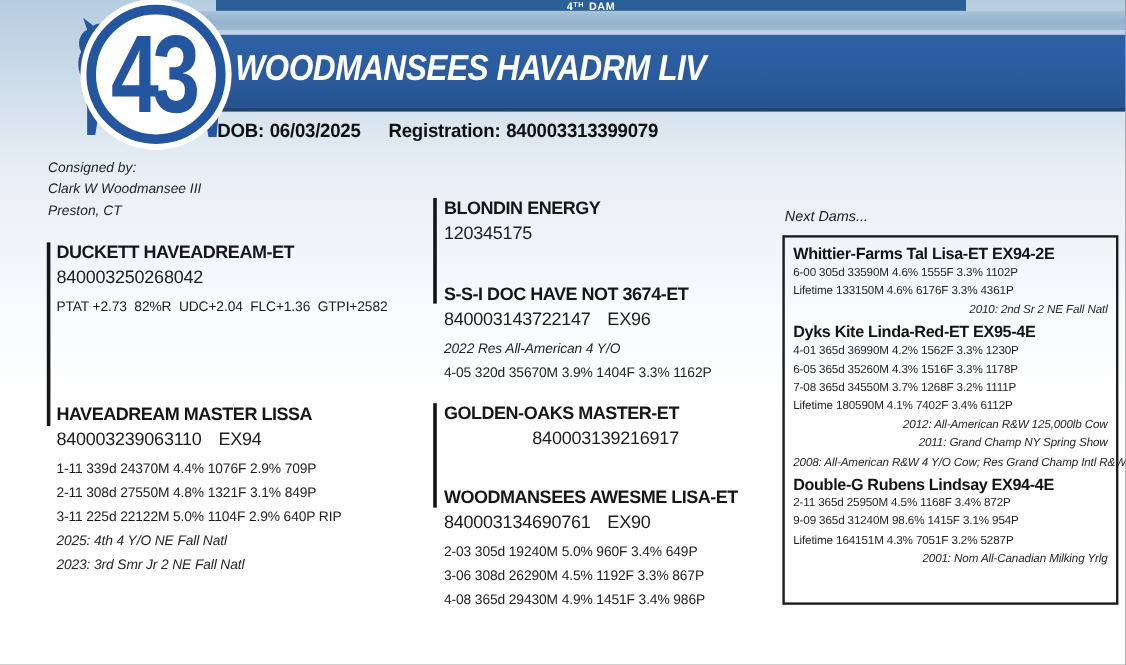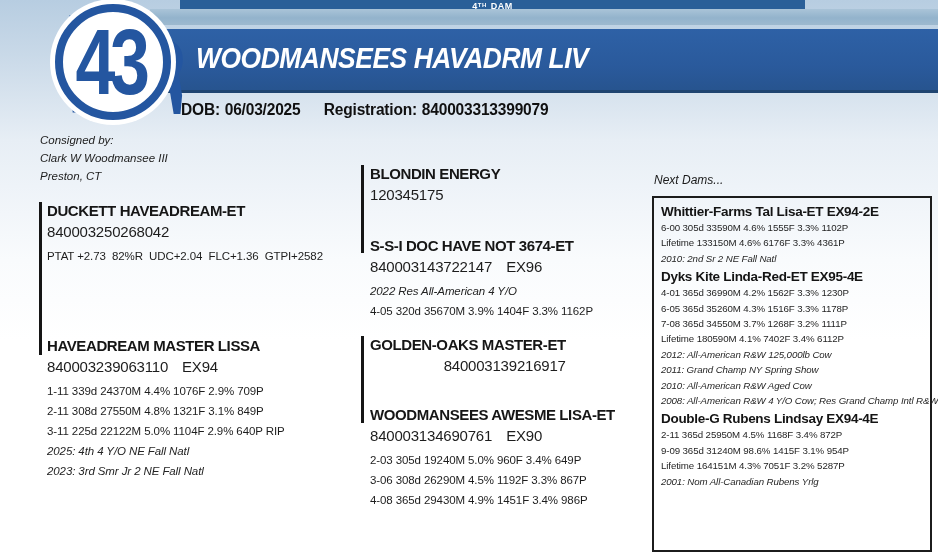--- a/index.html
+++ b/index.html
@@ -30,21 +30,21 @@
     background:#1f4470; z-index:1;
   }
   .title{
     position:absolute; left:196px; top:41px; margin:0; z-index:2;
     color:#fff; font-size:30px; font-weight:bold; font-style:italic;
     letter-spacing:-.5px; white-space:nowrap;
     transform:scaleX(.88); transform-origin:left center;
   }
   .cow{position:absolute; left:44px; top:8px; z-index:2;}
   .badge{
-    position:absolute; left:55px; top:4px; z-index:3; box-sizing:border-box;
+    position:absolute; left:72px; top:4px; z-index:3; box-sizing:border-box;
     width:116px; height:116px; border-radius:50%;
     background:#fff; border:8px solid #2456a0; box-shadow:0 0 0 5px #fff;
     display:flex; align-items:center; justify-content:center; overflow:hidden;
   }
   .badge-num{
     color:#2456a0; font-weight:bold; font-size:92px; line-height:100px;
     letter-spacing:-7px; transform:scaleX(.78); padding-right:7px;
   }
   .dob-line{
     position:absolute; left:181px; top:101px; z-index:2;
@@ -62,26 +62,26 @@
   .bracket.b-mid2{left:361px; top:336px; height:87px;}
   .pblock{position:absolute; color:#1d1d1d;}
   .pname{font-size:15px; font-weight:bold; letter-spacing:-.4px; line-height:17px; margin-bottom:5px; white-space:nowrap; color:#161616;}
   .preg{font-size:15px; line-height:16px; margin-bottom:6px; letter-spacing:-.2px; white-space:nowrap;}
   .pgrade{margin-left:14px;}
   .prec{font-size:11.5px; line-height:20px; letter-spacing:-.1px; white-space:pre-wrap;}
   .paward{font-size:11.5px; line-height:20px; font-style:italic; letter-spacing:-.1px; white-space:nowrap; color:#242424;}
   
   .nd-heading{position:absolute; left:654px; top:173px; font-style:italic; font-size:12px; color:#1a1a1a;}
   .nd-box{
-    position:absolute; left:652px; top:196px; width:280px; height:356px; box-sizing:border-box;
+    position:absolute; left:652px; top:196px; width:280px; height:308px; box-sizing:border-box;
     border:2px solid #1c1c1c; padding:3px 7px 0 7px; background:transparent;
   }
   .nd-name{font-size:13.5px; font-weight:bold; letter-spacing:-.3px; line-height:17px; margin-top:2px; white-space:nowrap; color:#141414;}
   .nd-row{font-size:9.7px; line-height:15.4px; letter-spacing:-.1px; color:#1f1f1f; white-space:nowrap;}
-  .nd-award{font-style:italic; color:#262626;}
+  .nd-award{font-style:italic; color:#262626;text-align:right;}
 </style>
 </head>
 <body>
 
 <div class="page">
 
   <div class="dam-bar">
     <span><span>4</span><sup>TH</sup><span class="dam-word">DAM</span></span>
   </div>
   <div class="steel-strip"></div>
@@ -161,24 +161,23 @@
     <div class="nd-row">Lifetime 133150M 4.6% 6176F 3.3% 4361P</div>
     <div class="nd-row nd-award">2010: 2nd Sr 2 NE Fall Natl</div>
 
     <div class="nd-name">Dyks Kite Linda-Red-ET EX95-4E</div>
     <div class="nd-row">4-01 365d 36990M 4.2% 1562F 3.3% 1230P</div>
     <div class="nd-row">6-05 365d 35260M 4.3% 1516F 3.3% 1178P</div>
     <div class="nd-row">7-08 365d 34550M 3.7% 1268F 3.2% 1111P</div>
     <div class="nd-row">Lifetime 180590M 4.1% 7402F 3.4% 6112P</div>
     <div class="nd-row nd-award">2012: All-American R&amp;W 125,000lb Cow</div>
     <div class="nd-row nd-award">2011: Grand Champ NY Spring Show</div>
-    <div class="nd-row nd-award">2010: All-American R&amp;W Aged Cow</div>
     <div class="nd-row nd-award">2008: All-American R&amp;W 4 Y/O Cow; Res Grand Champ Intl R&amp;W Show</div>
 
     <div class="nd-name">Double-G Rubens Lindsay EX94-4E</div>
     <div class="nd-row">2-11 365d 25950M 4.5% 1168F 3.4% 872P</div>
     <div class="nd-row">9-09 365d 31240M 98.6% 1415F 3.1% 954P</div>
     <div class="nd-row">Lifetime 164151M 4.3% 7051F 3.2% 5287P</div>
-    <div class="nd-row nd-award">2001: Nom All-Canadian Rubens Yrlg</div>
+    <div class="nd-row nd-award">2001: Nom All-Canadian Milking Yrlg</div>
 
   </div>
 
 </div>
 
 </body></html>

